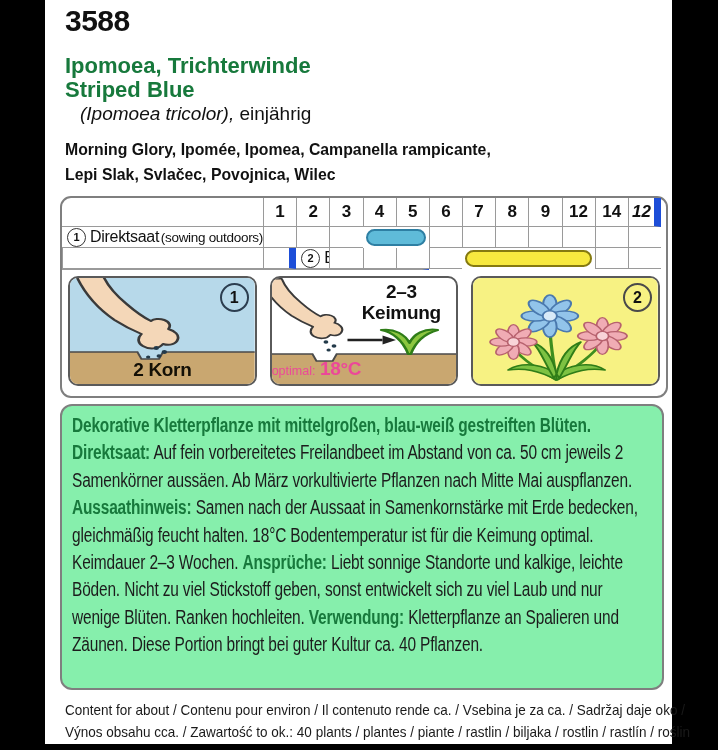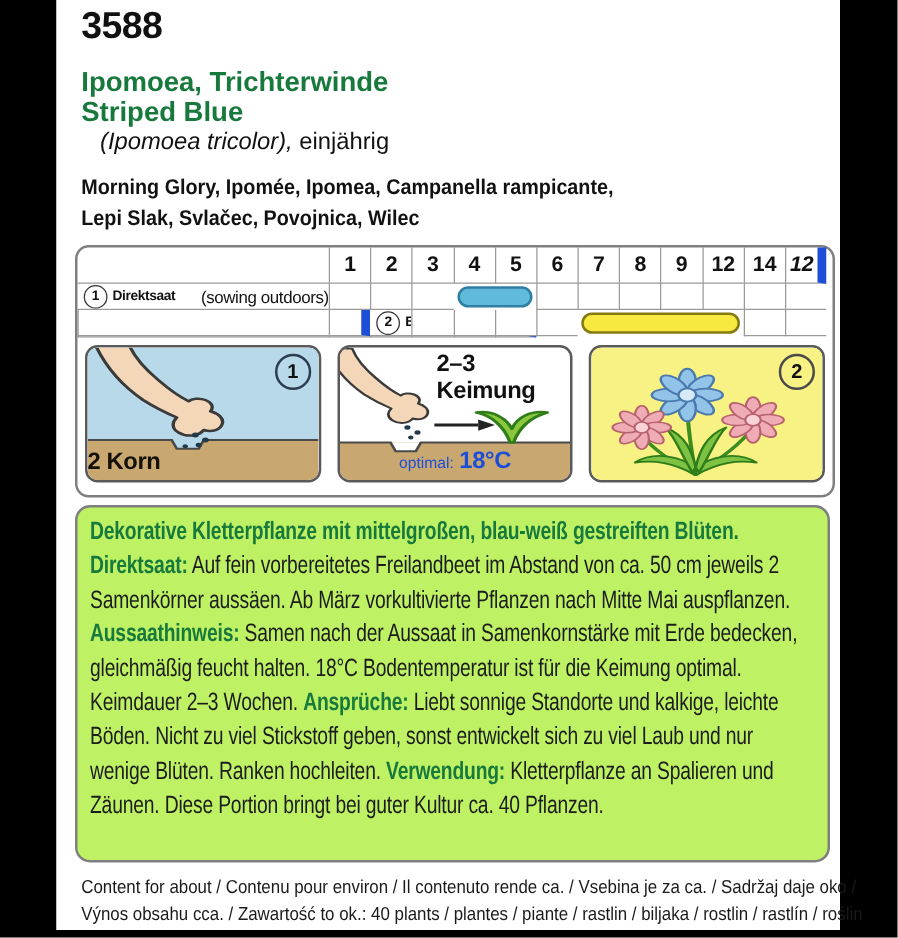--- a/index.html
+++ b/index.html
@@ -20,41 +20,41 @@
            border:2px solid #7f7f7f;border-radius:11px;}
   .calendar{position:absolute;left:0;top:0;width:calc(100% - 5px);display:grid;
             grid-template-columns:201px repeat(12,1fr);grid-template-rows:29px 21px 21px;}
   .cal-cell{box-sizing:border-box;border-bottom:1px solid #9a9a9a;}
   .cal-m{border-left:1px solid #9a9a9a;display:flex;align-items:center;justify-content:center;
          font-size:17px;font-weight:700;color:#111;}
   .cal-last{border-right:7px solid #1d4ed8;font-style:italic;}
   .cal-label{display:flex;align-items:center;padding-left:5px;overflow:hidden;white-space:nowrap;}
   .cal-circ{flex:0 0 17px;height:17px;border:1.4px solid #333;border-radius:50%;display:inline-flex;
             align-items:center;justify-content:center;font-size:11px;font-weight:700;color:#111;margin-right:4px;}
-  .cal-lab{width:80px;font-size:11px;font-weight:700;color:#111;letter-spacing:-0.3px;}
+  .cal-lab{width:80px;font-size:16px;font-weight:400;color:#111;letter-spacing:-0.3px;}
   .cal-sub{font-size:13.5px;color:#111;letter-spacing:-0.3px;}
   .cal-bar{height:13px;border:2px solid;border-radius:9px;align-self:center;margin:0 3px;z-index:2;}
 
   
   .picto-row{position:absolute;left:6px;top:78px;width:592px;height:112px;display:flex;gap:13px;}
   .picto{position:relative;flex:1;height:110px;border:2px solid #5a5a5a;border-radius:10px;
          overflow:hidden;box-sizing:border-box;}
   .picto svg{position:absolute;left:0;top:0;width:100%;height:100%;}
   .badge{position:absolute;top:5px;right:6px;width:25px;height:25px;border:2px solid #2c3e50;border-radius:50%;
          display:flex;align-items:center;justify-content:center;font-size:16px;font-weight:700;color:#111;z-index:3;}
-  .cap{position:absolute;left:0;right:0;bottom:3px;font-size:19px;font-weight:700;
+  .cap{position:absolute;left:0;right:0;bottom:3px;text-align:center;font-size:19px;font-weight:700;
        color:#141006;z-index:3;letter-spacing:-0.3px;}
-  .dur{position:absolute;top:3px;left:42%;right:3px;font-size:19px;font-weight:700;
+  .dur{position:absolute;top:3px;left:42%;right:3px;text-align:center;font-size:19px;font-weight:700;
        color:#111;line-height:21px;z-index:3;letter-spacing:-0.3px;}
-  .soilcap{position:absolute;left:0;right:0;bottom:4px;text-align:center;color:#1d4ed8;z-index:3;}
+  .soilcap{position:absolute;left:0;right:0;bottom:4px;color:#ec4899;z-index:3;}
   .soilcap .s1{font-size:12.5px;font-weight:400;}
   .soilcap .s2{font-size:19px;font-weight:700;letter-spacing:-0.3px;}
 
   
-  .descbox{position:absolute;left:15px;top:404px;width:604px;height:286px;background:#bef264;
+  .descbox{position:absolute;left:15px;top:404px;width:604px;height:286px;background:#86efac;
            border:2px solid #7f7f7f;border-radius:12px;box-sizing:border-box;overflow:hidden;}
   .desc-inner{margin:6px 0 0 10px;width:752px;transform:scaleX(0.772);transform-origin:0 0;
               font-size:20px;line-height:27.4px;color:#1c1c1c;letter-spacing:-0.2px;}
   .seg-lead,.seg-label{color:#17793C;font-weight:700;}
 
   
   .footer{position:absolute;left:20px;top:699px;font-size:15px;line-height:22px;color:#1a1a1a;
           width:660px;transform:scaleX(0.9);transform-origin:0 0;white-space:nowrap;}
 
   .defs-holder{position:absolute;width:0;height:0;overflow:hidden;}

